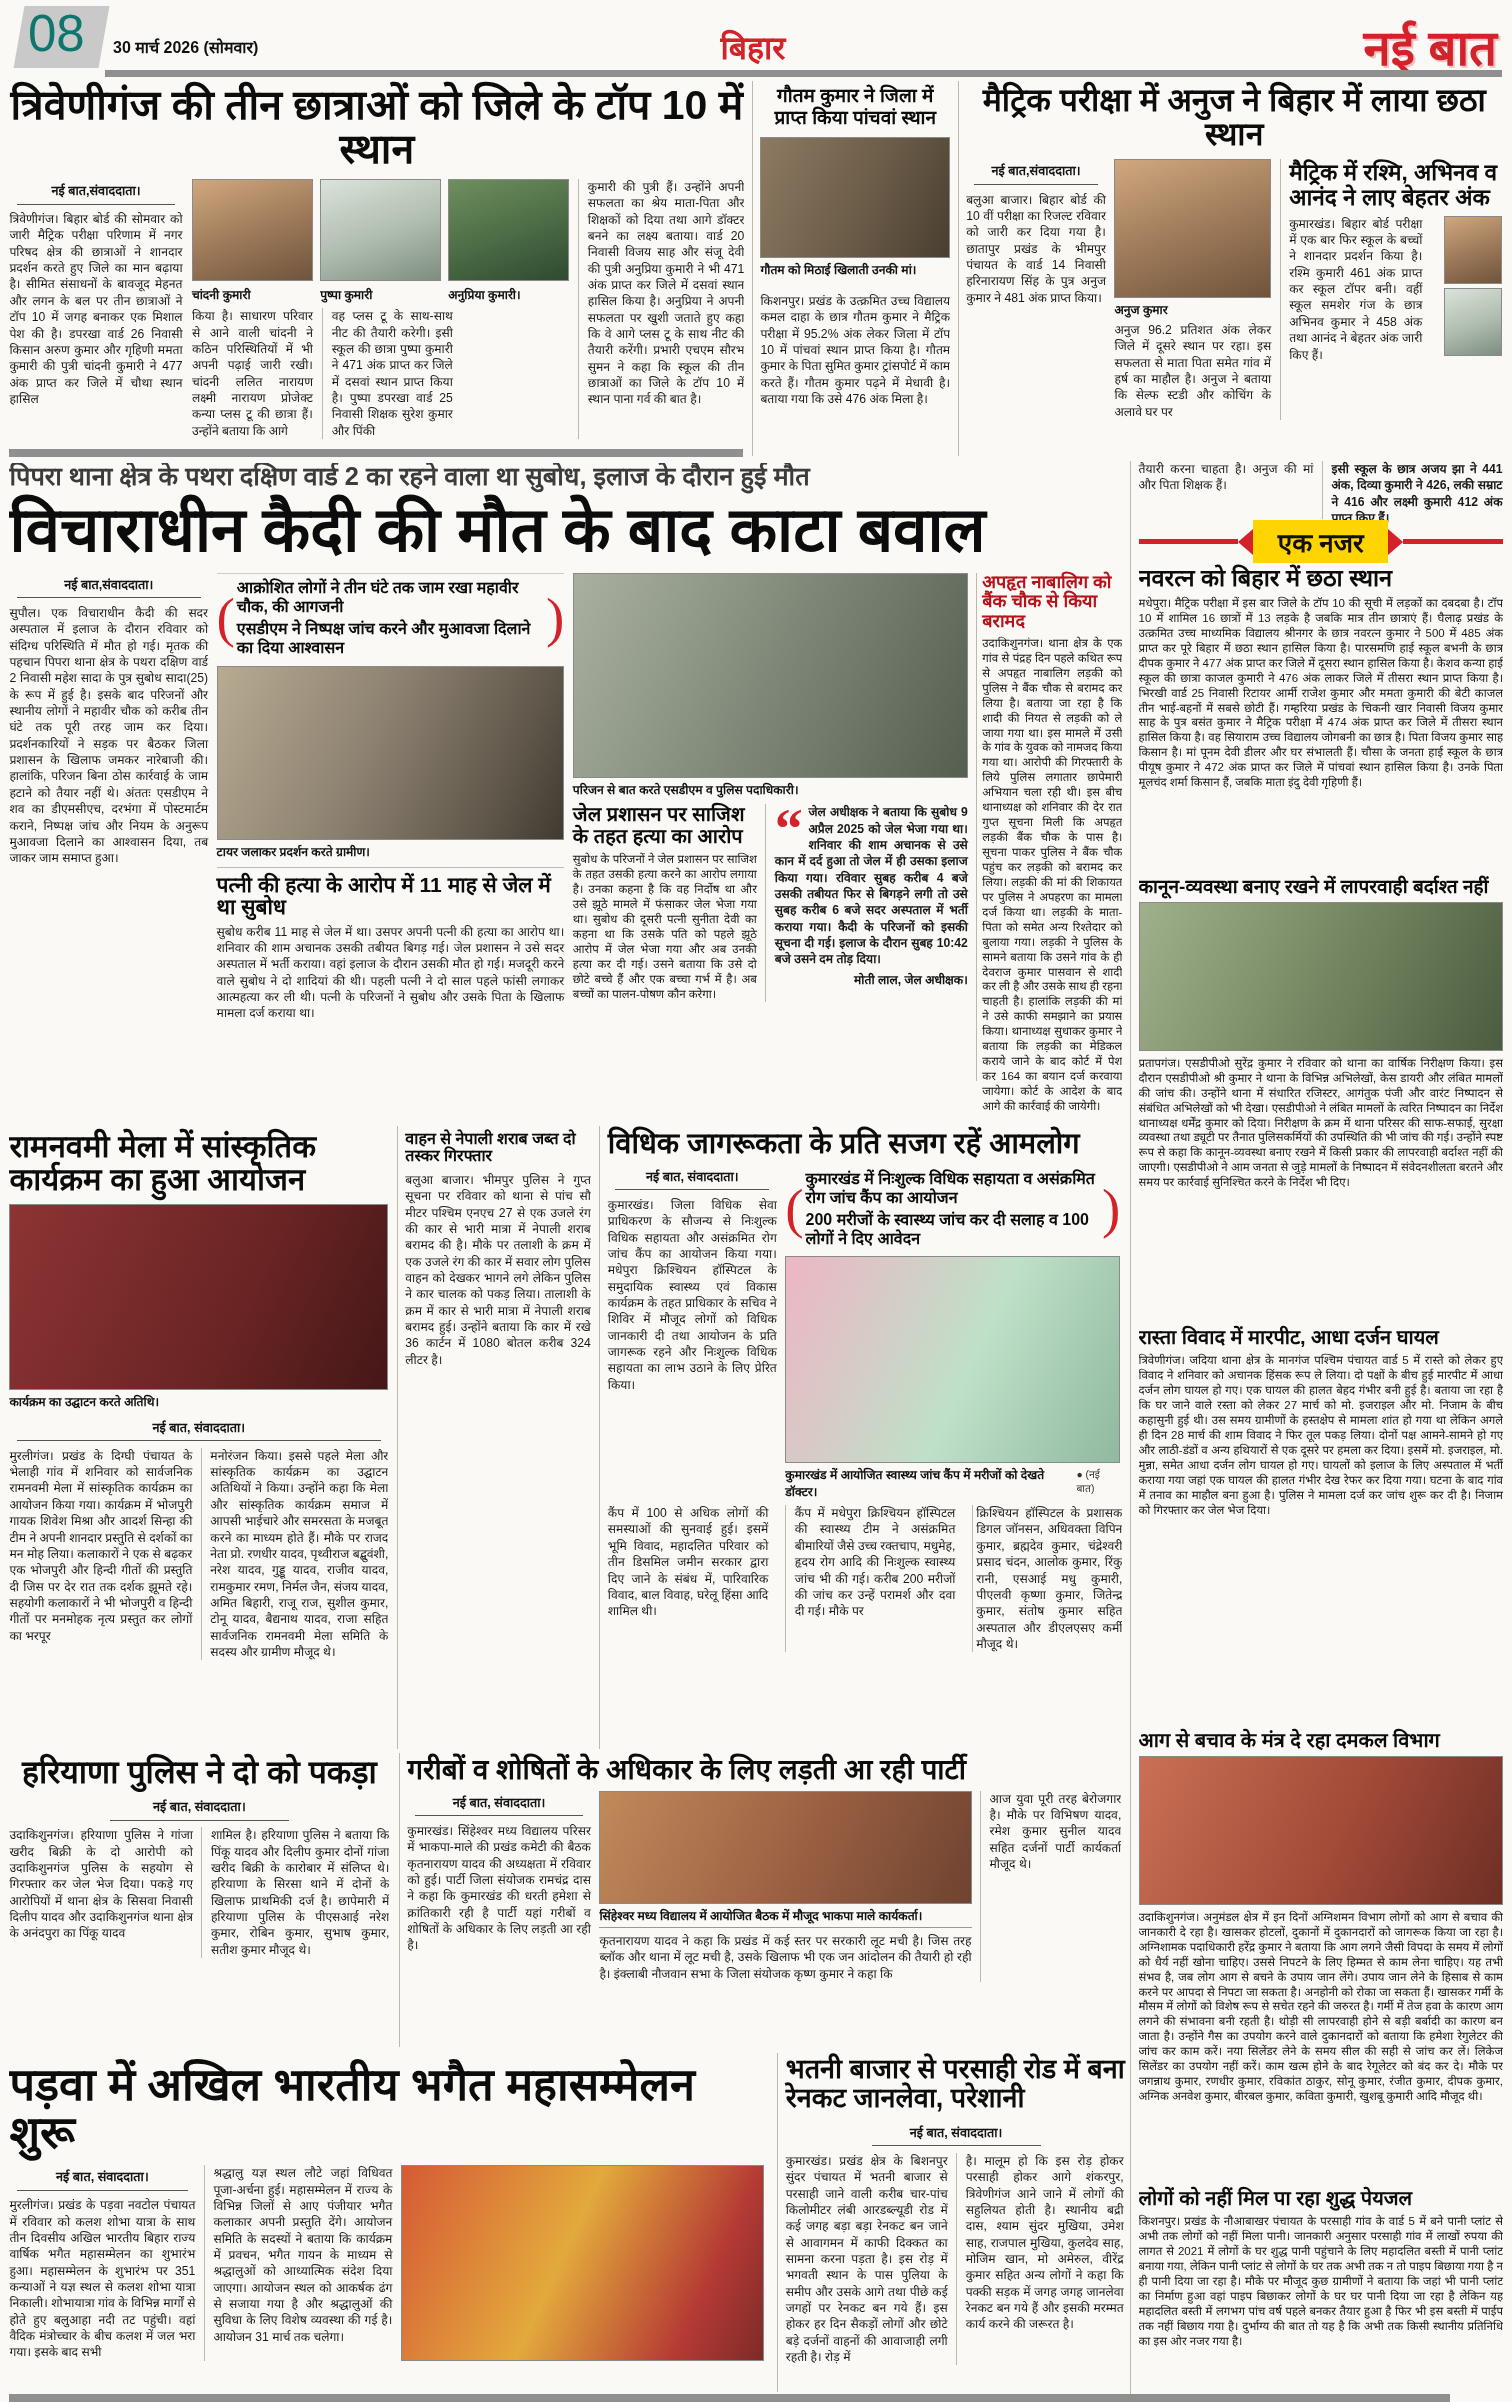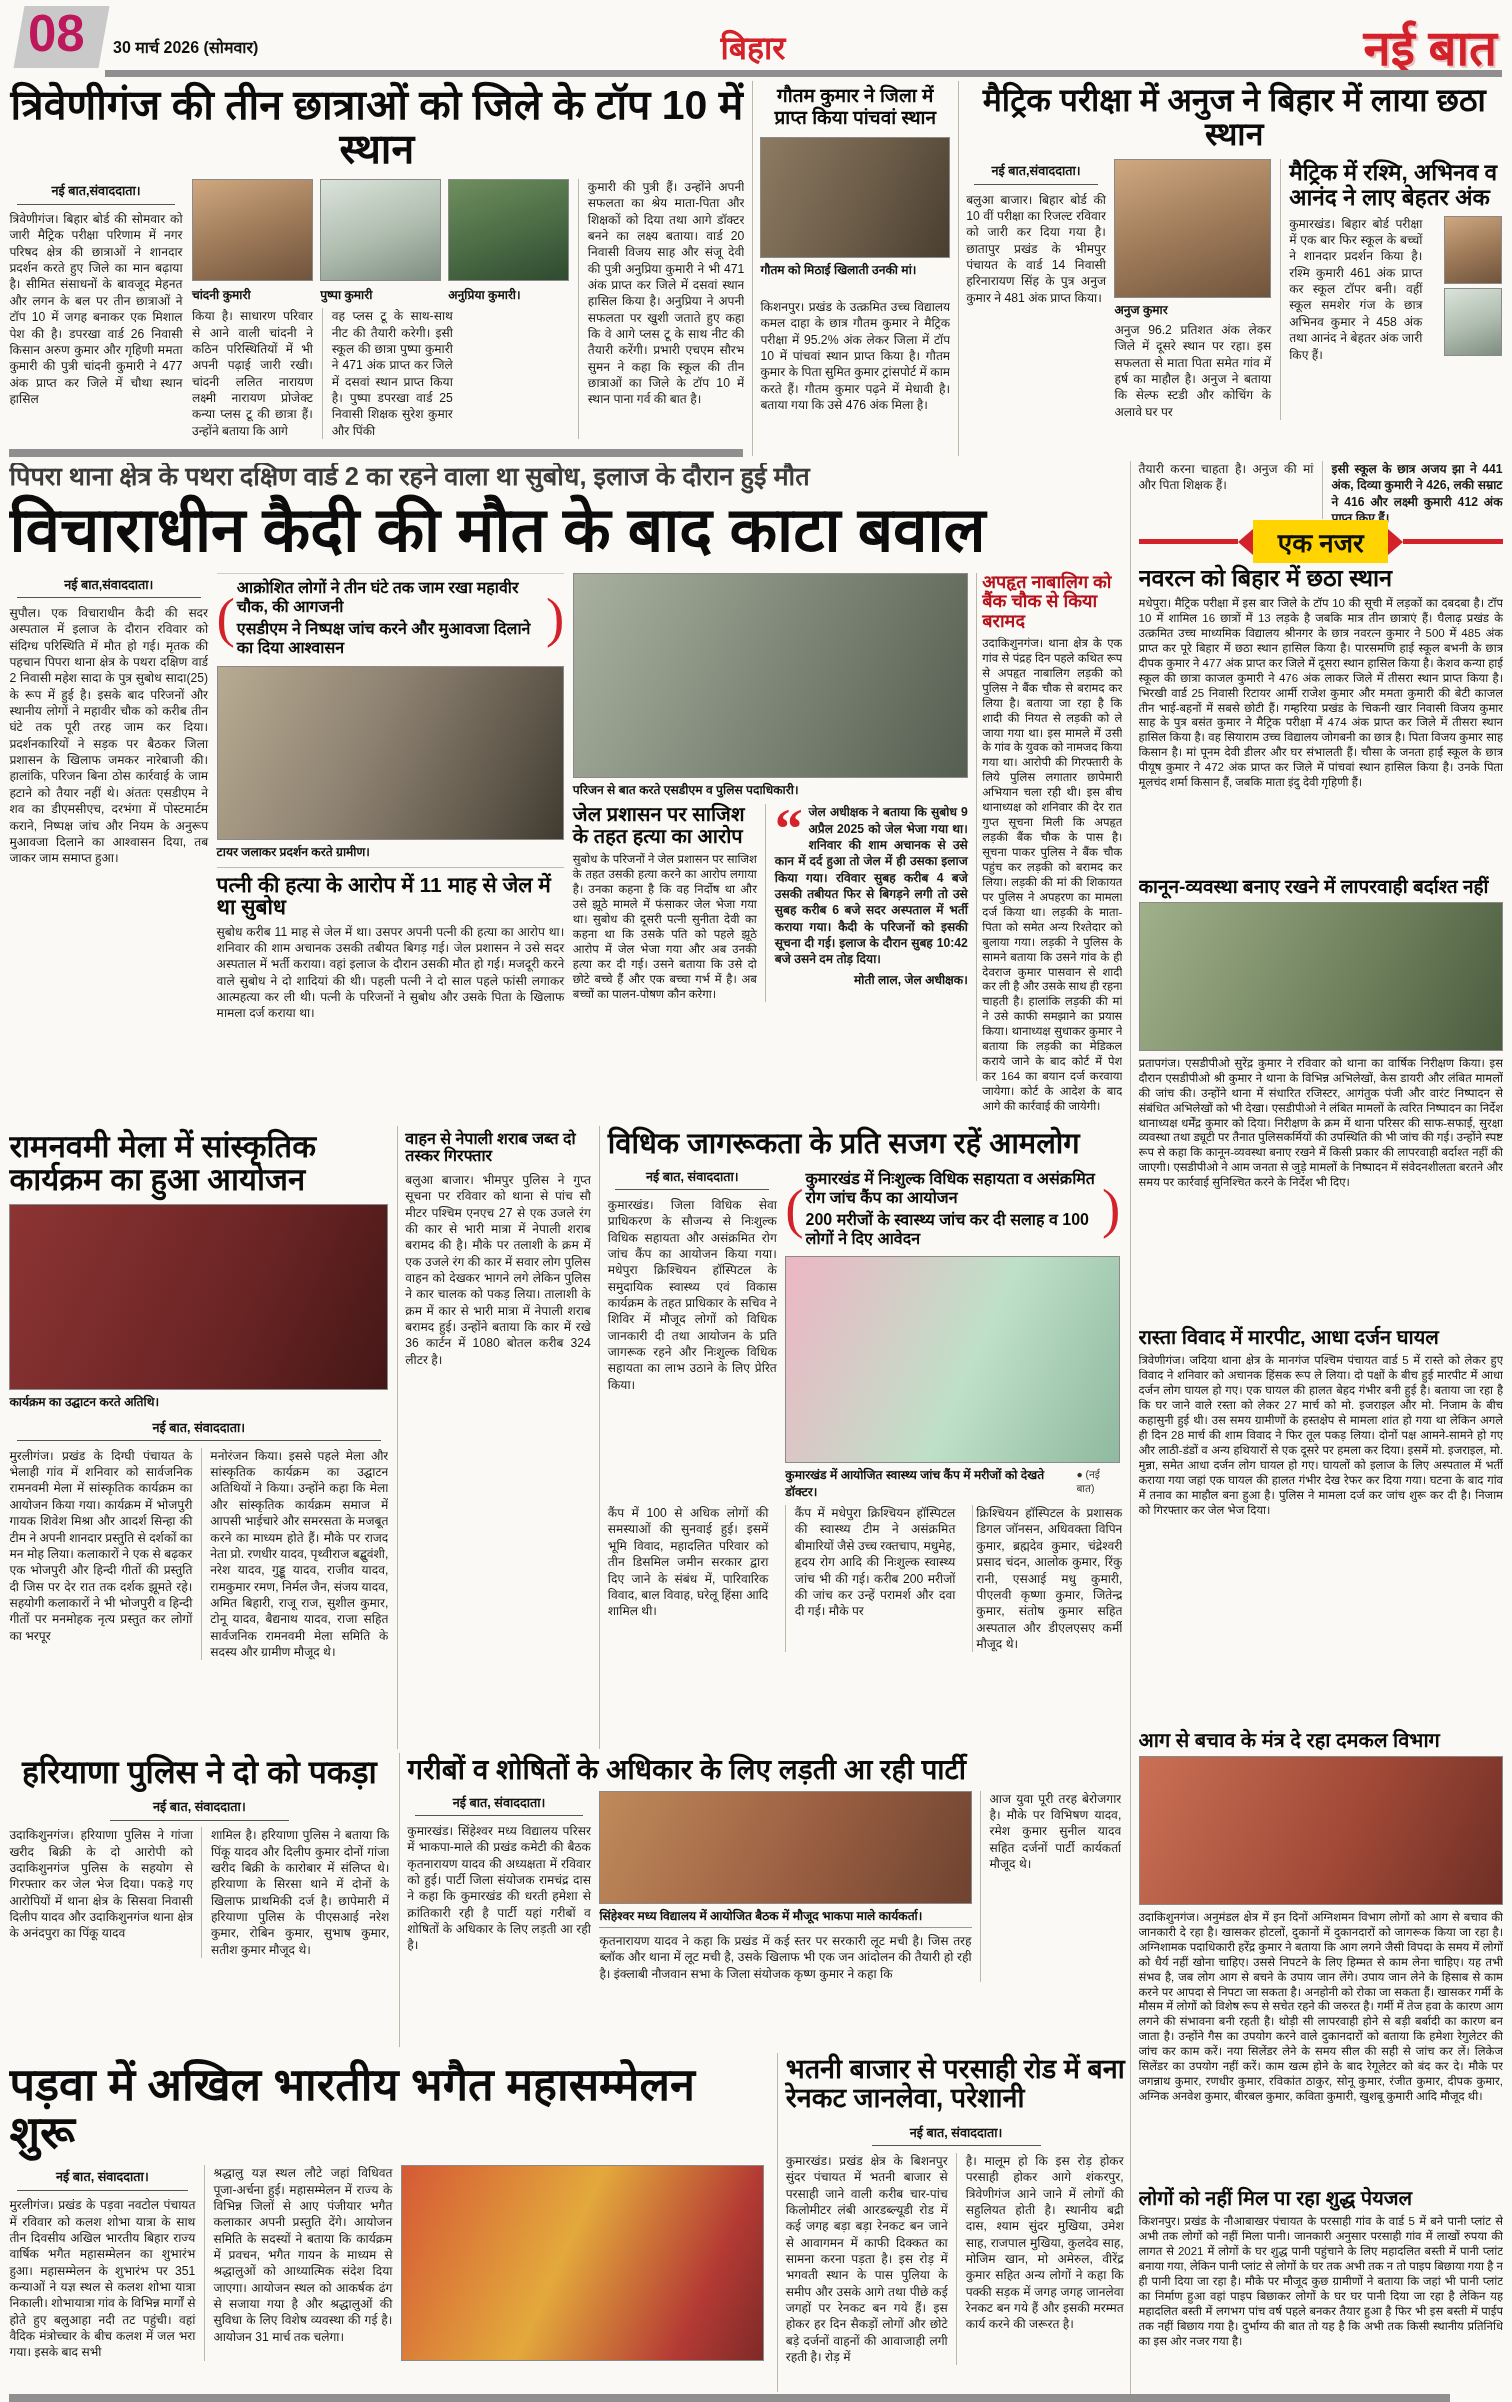--- a/index.html
+++ b/index.html
@@ -41,21 +41,21 @@
   .tri{width:0;height:0;border-top:13px solid transparent;border-bottom:13px solid transparent;}
   .flex{display:flex;}
 </style>
 </head>
 <body>
 
 <div class="page">
 
   <div class="abs" style="left:0;top:0;width:1512px;height:75px;">
     <div class="abs" style="left:19px;top:5.6px;width:85px;height:62px;background:#c9c9c9;transform:skewX(-10deg);"></div>
-    <div class="abs" style="left:28px;top:3.8px;font-size:51px;font-weight:700;color:#be185d;">08</div>
+    <div class="abs" style="left:28px;top:3.8px;font-size:51px;font-weight:400;color:#0f766e;">08</div>
     <div class="abs" style="left:113px;top:36px;font-size:16px;font-weight:700;color:#111;">30 मार्च 2026 (सोमवार)</div>
     <div class="abs" style="left:659px;top:24.5px;width:188px;text-align:center;font-size:32px;font-weight:800;"><span class="redtxt">बिहार</span></div>
     <div class="abs" style="left:1243px;top:13px;width:254px;text-align:right;font-size:49px;font-weight:800;color:#d3222a;text-shadow:1.9px 1.9px 0 #e8c4c4;">नई बात</div>
     <div class="abs grayrule" style="left:105px;top:70px;width:1397px;height:6.6px;"></div>
   </div>
 
   <div class="abs flex" style="left:9.4px;top:81px;width:1493px;height:375px;gap:7.5px;">
 
     <div class="art" style="width:736px;">
       <div class="hl hl-xl" style="text-align:center;padding:1.9px 0 7.5px;">त्रिवेणीगंज की तीन छात्राओं को जिले के टॉप 10 में स्थान</div>
@@ -81,21 +81,21 @@
           </div>
         </div>
         <div class="body vr" style="width:160px;padding-left:8.5px;">कुमारी की पुत्री हैं। उन्होंने अपनी सफलता का श्रेय माता-पिता और शिक्षकों को दिया तथा आगे डॉक्टर बनने का लक्ष्य बताया। वार्ड 20 निवासी विजय साह और संजू देवी की पुत्री अनुप्रिया कुमारी ने भी 471 अंक प्राप्त कर जिले में दसवां स्थान हासिल किया है। अनुप्रिया ने अपनी सफलता पर खुशी जताते हुए कहा कि वे आगे प्लस टू के साथ नीट की तैयारी करेंगी। प्रभारी एचएम सौरभ सुमन ने कहा कि स्कूल की तीन छात्राओं का जिले के टॉप 10 में स्थान पाना गर्व की बात है।</div>
       </div>
     </div>
 
     <div class="art vr" style="width:190px;padding-left:7.5px;">
       <div class="hl hl-sm" style="text-align:center;padding:3.8px 0 7.5px;">गौतम कुमार ने जिला में प्राप्त किया पांचवां स्थान</div>
       <div class="ph ph-family" style="width:100%;height:121px;"></div>
       <div class="cap">गौतम को मिठाई खिलाती उनकी मां।</div>
-      <div class="body" style="margin-top:21px;">किशनपुर। प्रखंड के उत्क्रमित उच्च विद्यालय कमल दाहा के छात्र गौतम कुमार ने मैट्रिक परीक्षा में 95.2% अंक लेकर जिला में टॉप 10 में पांचवां स्थान प्राप्त किया है। गौतम कुमार के पिता सुमित कुमार ट्रांसपोर्ट में काम करते हैं। गौतम कुमार पढ़ने में मेधावी है। बताया गया कि उसे 476 अंक मिला है।</div>
+      <div class="body" style="margin-top:15px;">किशनपुर। प्रखंड के उत्क्रमित उच्च विद्यालय कमल दाहा के छात्र गौतम कुमार ने मैट्रिक परीक्षा में 95.2% अंक लेकर जिला में टॉप 10 में पांचवां स्थान प्राप्त किया है। गौतम कुमार के पिता सुमित कुमार ट्रांसपोर्ट में काम करते हैं। गौतम कुमार पढ़ने में मेधावी है। बताया गया कि उसे 476 अंक मिला है।</div>
     </div>
 
     <div class="art vr" style="width:537px;padding-left:7.5px;">
       <div class="hl hl-lg" style="text-align:center;padding:1.9px 0 7.5px;">मैट्रिक परीक्षा में अनुज ने बिहार में लाया छठा स्थान</div>
       <div class="flex" style="gap:8.5px;">
         <div style="width:141px;">
           <div class="byline">नई बात,संवाददाता।</div>
           <div class="body">बलुआ बाजार। बिहार बोर्ड की 10 वीं परीक्षा का रिजल्ट रविवार को जारी कर दिया गया है। छातापुर प्रखंड के भीमपुर पंचायत के वार्ड 14 निवासी हरिनारायण सिंह के पुत्र अनुज कुमार ने 481 अंक प्राप्त किया।</div>
         </div>
         <div style="width:158px;">

